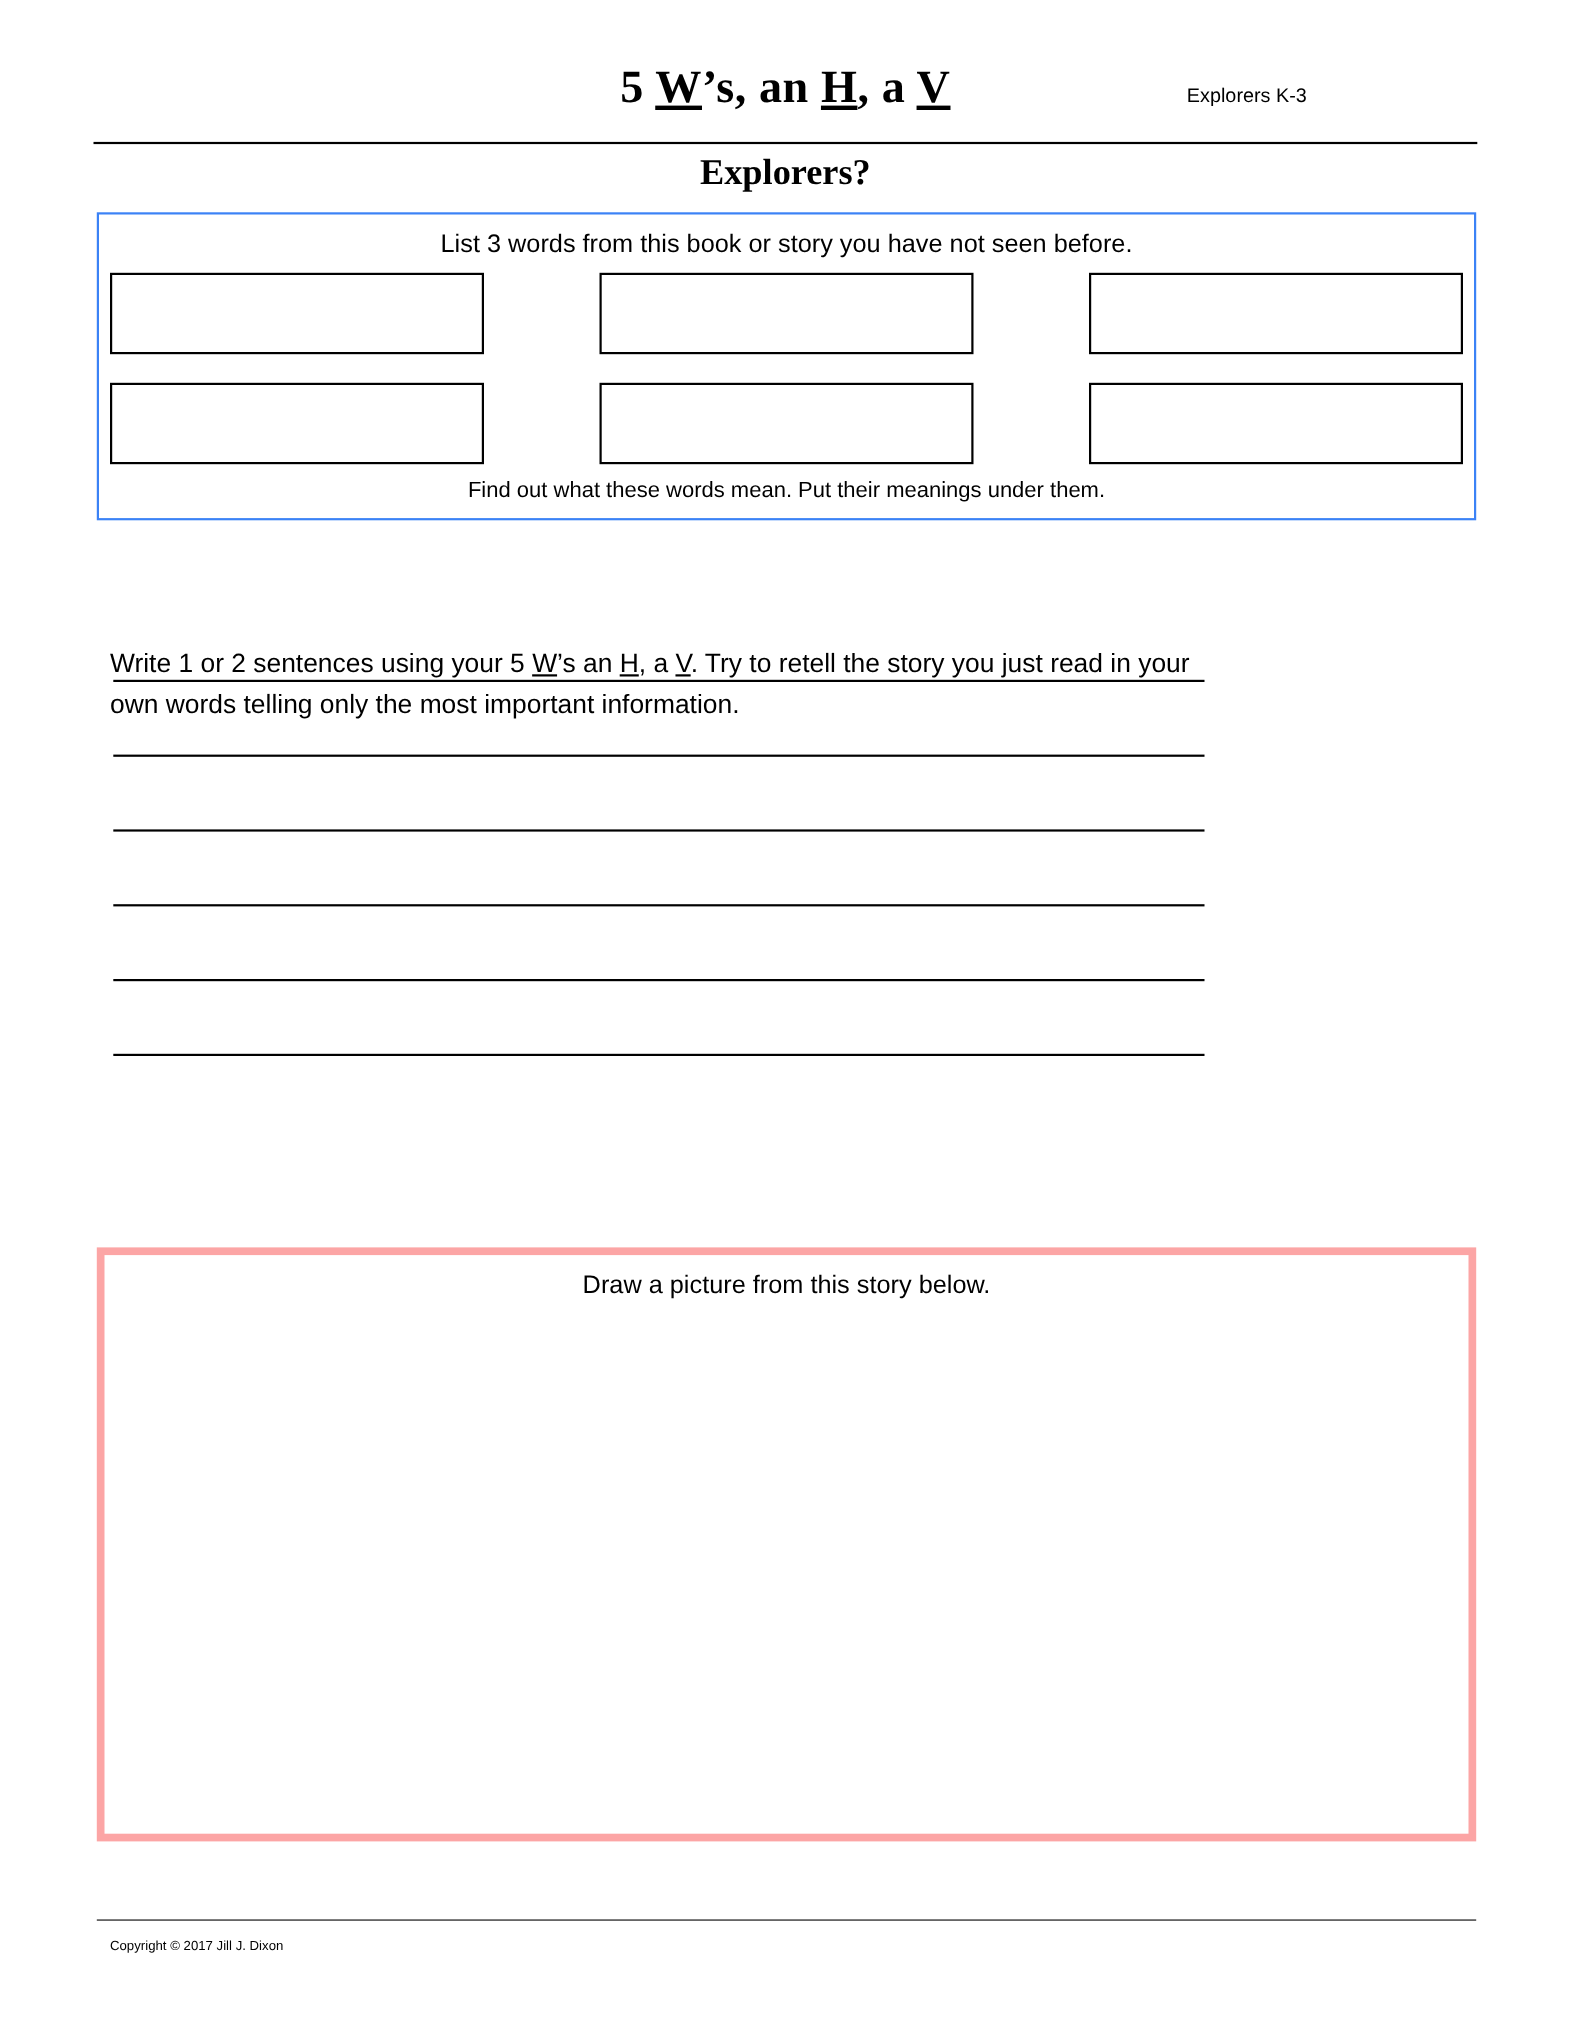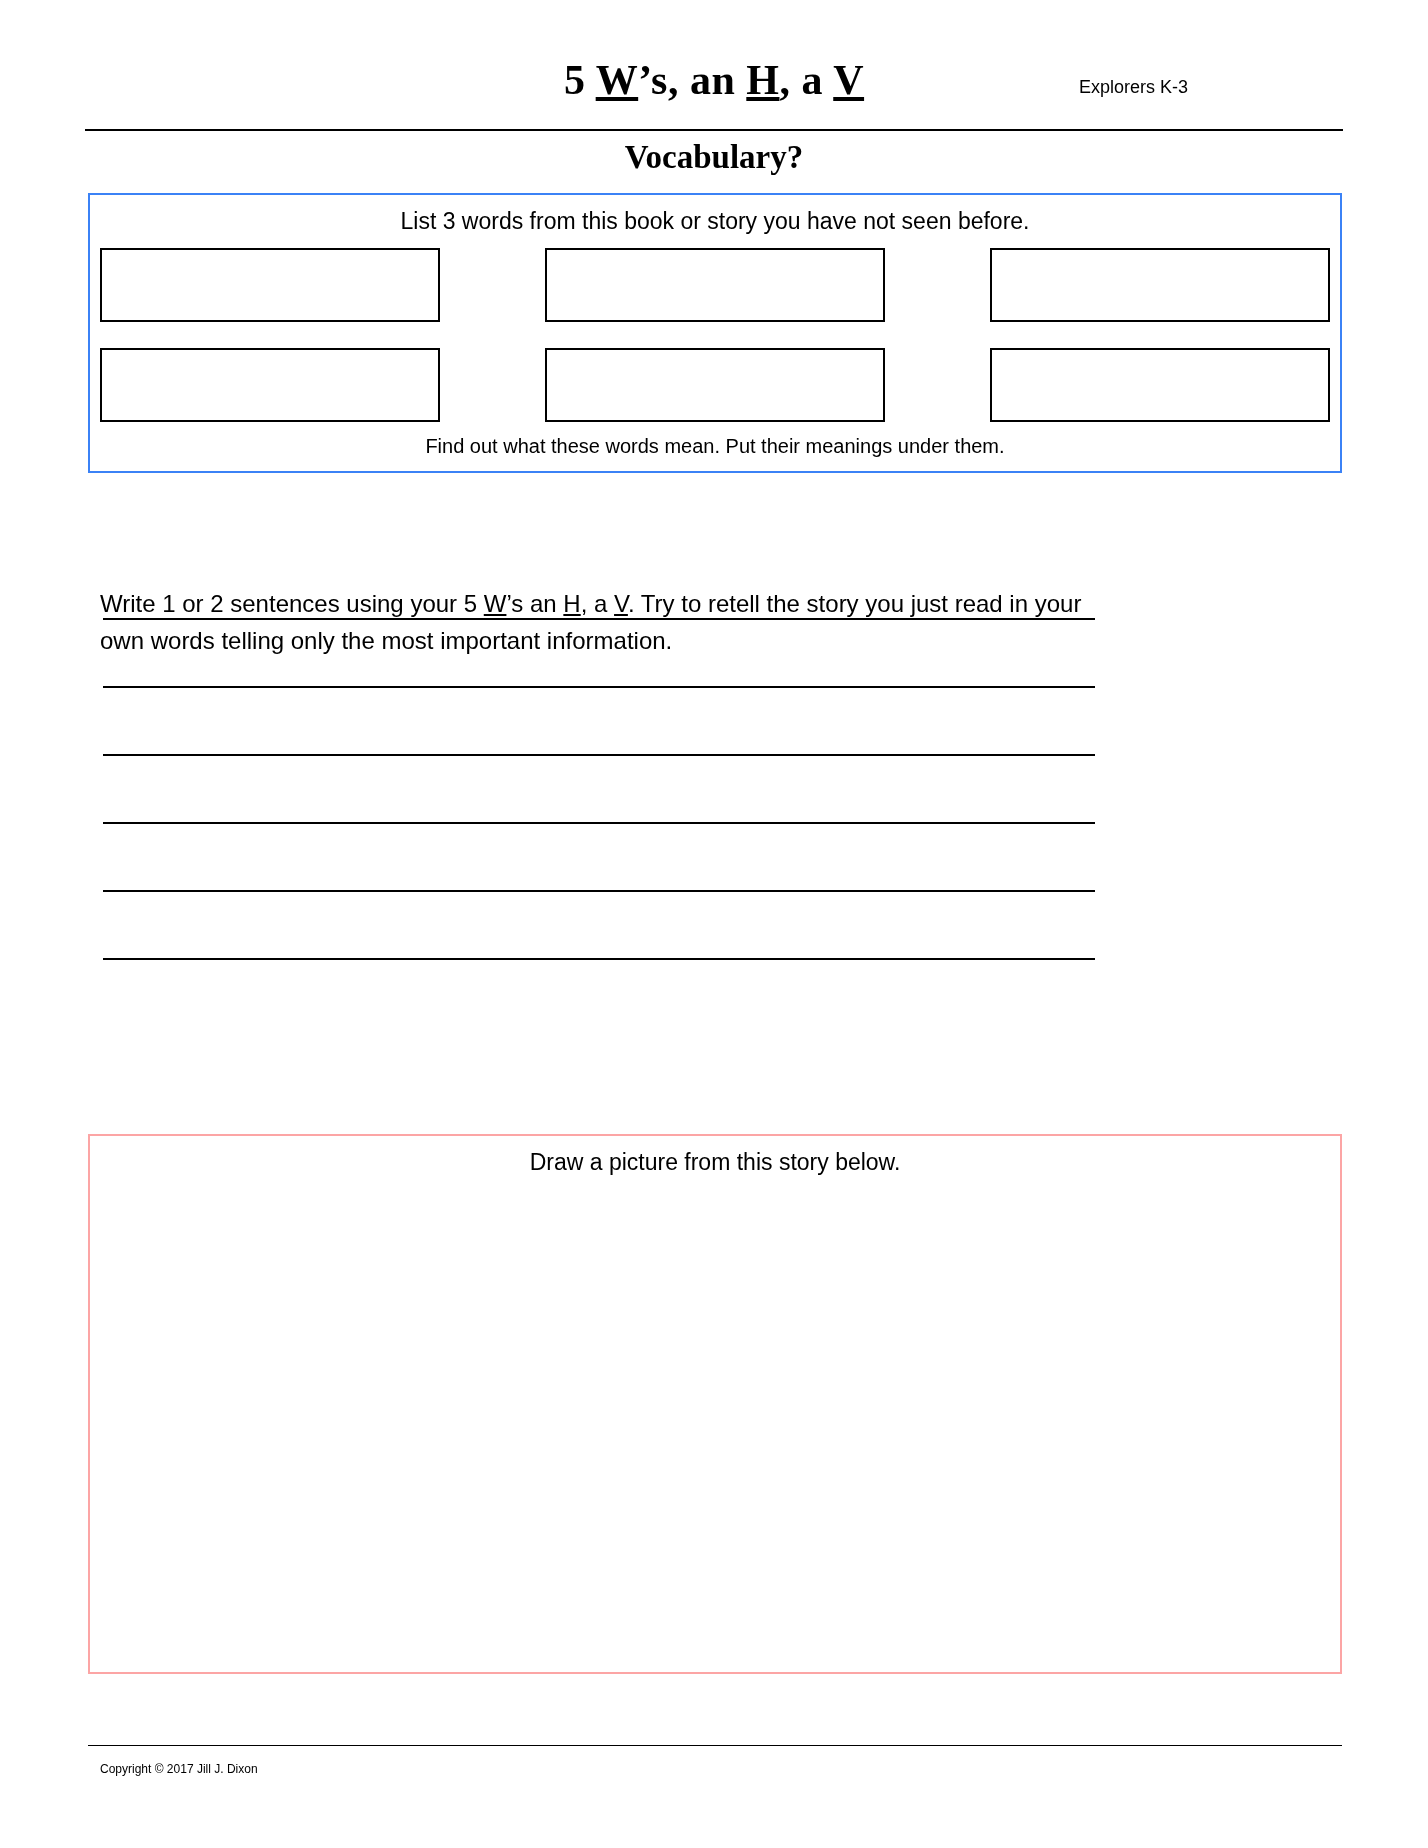--- a/index.html
+++ b/index.html
@@ -154,21 +154,21 @@
     margin-bottom: 66px;
   }
 
   
   .draw-box {
     position: absolute;
     left: 88px;
     top: 1134px;
     width: 1254px;
     height: 540px;
-    border: 2px solid #fca5a5;
+    border: 7px solid #fca5a5;
     box-sizing: border-box;
   }
   .draw-prompt {
     position: absolute;
     left: 0;
     top: 11px;
     width: 100%;
     text-align: center;
     font-size: 23px;
     line-height: 30px;
@@ -196,21 +196,21 @@
 
 <div class="page">
 
   <div class="header">
     <div class="doc-title"><span>5 </span><u>W</u><span>’s, an </span><u>H</u><span>, a </span><u>V</u></div>
     <div class="header-right">Explorers K-3</div>
   </div>
 
   <div class="header-rule"></div>
 
-  <div class="section-heading">Vocabulary?</div>
+  <div class="section-heading">Explorers?</div>
 
   <div class="vocab-box">
     <div class="vocab-prompt-top">List 3 words from this book or story you have not seen before.</div>
     <div class="vocab-grid">
       <div class="vocab-row">
         <div class="vocab-cell"></div>
         <div class="vocab-cell"></div>
         <div class="vocab-cell"></div>
       </div>
       <div class="vocab-row">

